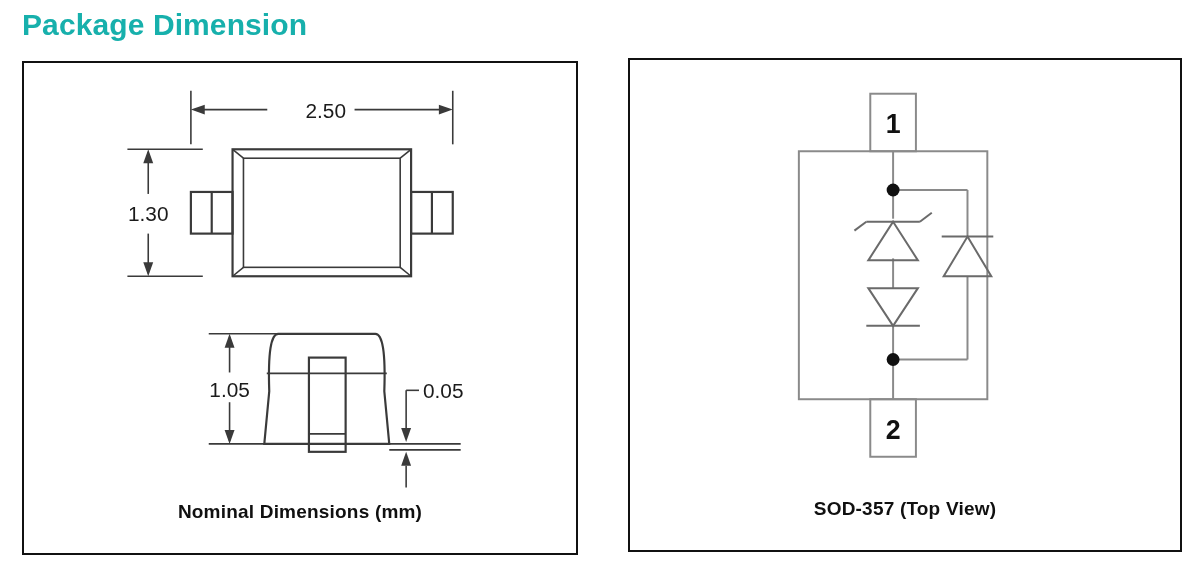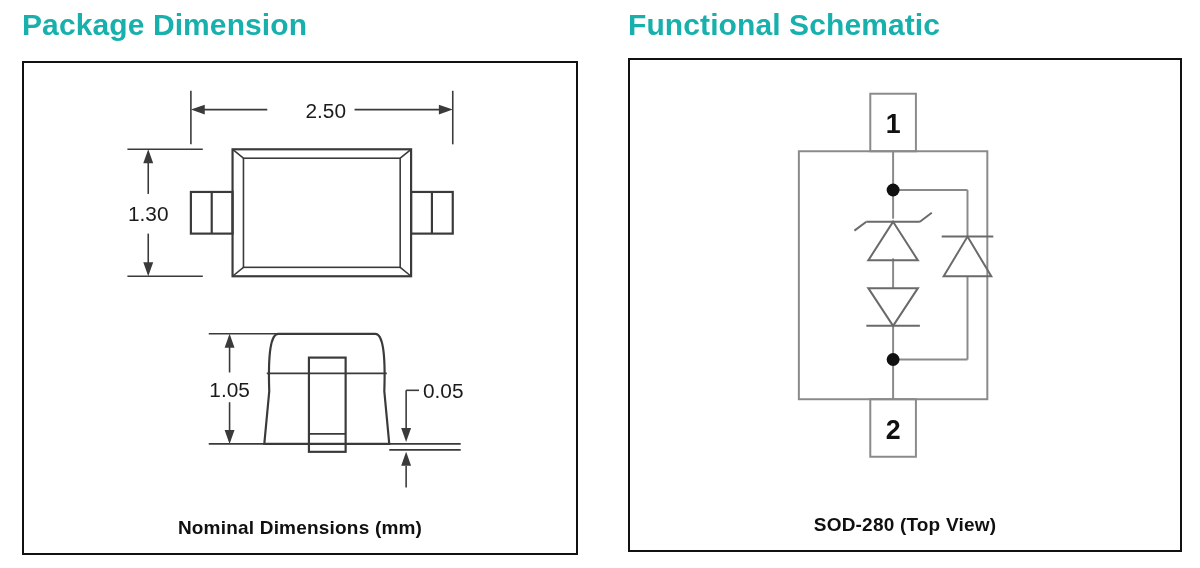--- a/index.html
+++ b/index.html
@@ -36,21 +36,20 @@
   .panel-svg{position:absolute;left:0;top:0;width:100%;height:100%;display:block;}
 
   .caption{
     position:absolute;
     width:100%;
     text-align:center;
     font-size:19px;
     font-weight:700;
     color:#101010;
     letter-spacing:0.2px;
-    margin-top:16px;
   }
   #caption-left{top:438px;}
   #caption-right{top:438px;}
 
   svg text{font-family:"Liberation Sans", sans-serif;}
   .dim-text{font-size:21px;fill:#1b1b1b;}
   .pin-text{font-size:27px;font-weight:700;fill:#111111;}
 </style>
 </head>
 <body>
@@ -129,21 +128,20 @@
       <text class="dim-text" x="125" y="159" text-anchor="middle">1.30</text>
 
       <text class="dim-text" x="207" y="337" text-anchor="middle">1.05</text>
 
       <text class="dim-text" x="402" y="338" text-anchor="start">0.05</text>
     </svg>
 
     <div class="caption" id="caption-left">Nominal Dimensions (mm)</div>
   </div>
 
-  <div class="heading" id="heading-right">Functional Schematic</div>
 
   <div class="panel" id="panel-right">
 
     <svg class="panel-svg" viewBox="0 0 554 494">
       <g fill="none" stroke="#8a8a8a" stroke-width="2" stroke-linecap="butt">
 
         <rect x="242" y="34" width="46" height="58"></rect>
 
         <rect x="170" y="92" width="190" height="250"></rect>
 
@@ -178,16 +176,16 @@
         </g>
       </g>
 
       <circle cx="265" cy="131" r="6.5" fill="#101010" stroke="none"></circle>
       <circle cx="265" cy="302" r="6.5" fill="#101010" stroke="none"></circle>
 
       <text class="pin-text" x="265" y="74" text-anchor="middle">1</text>
       <text class="pin-text" x="265" y="382" text-anchor="middle">2</text>
     </svg>
 
-    <div class="caption" id="caption-right">SOD-280 (Top View)</div>
+    <div class="caption" id="caption-right">SOD-357 (Top View)</div>
   </div>
 
 </div>
 
 </body></html>

